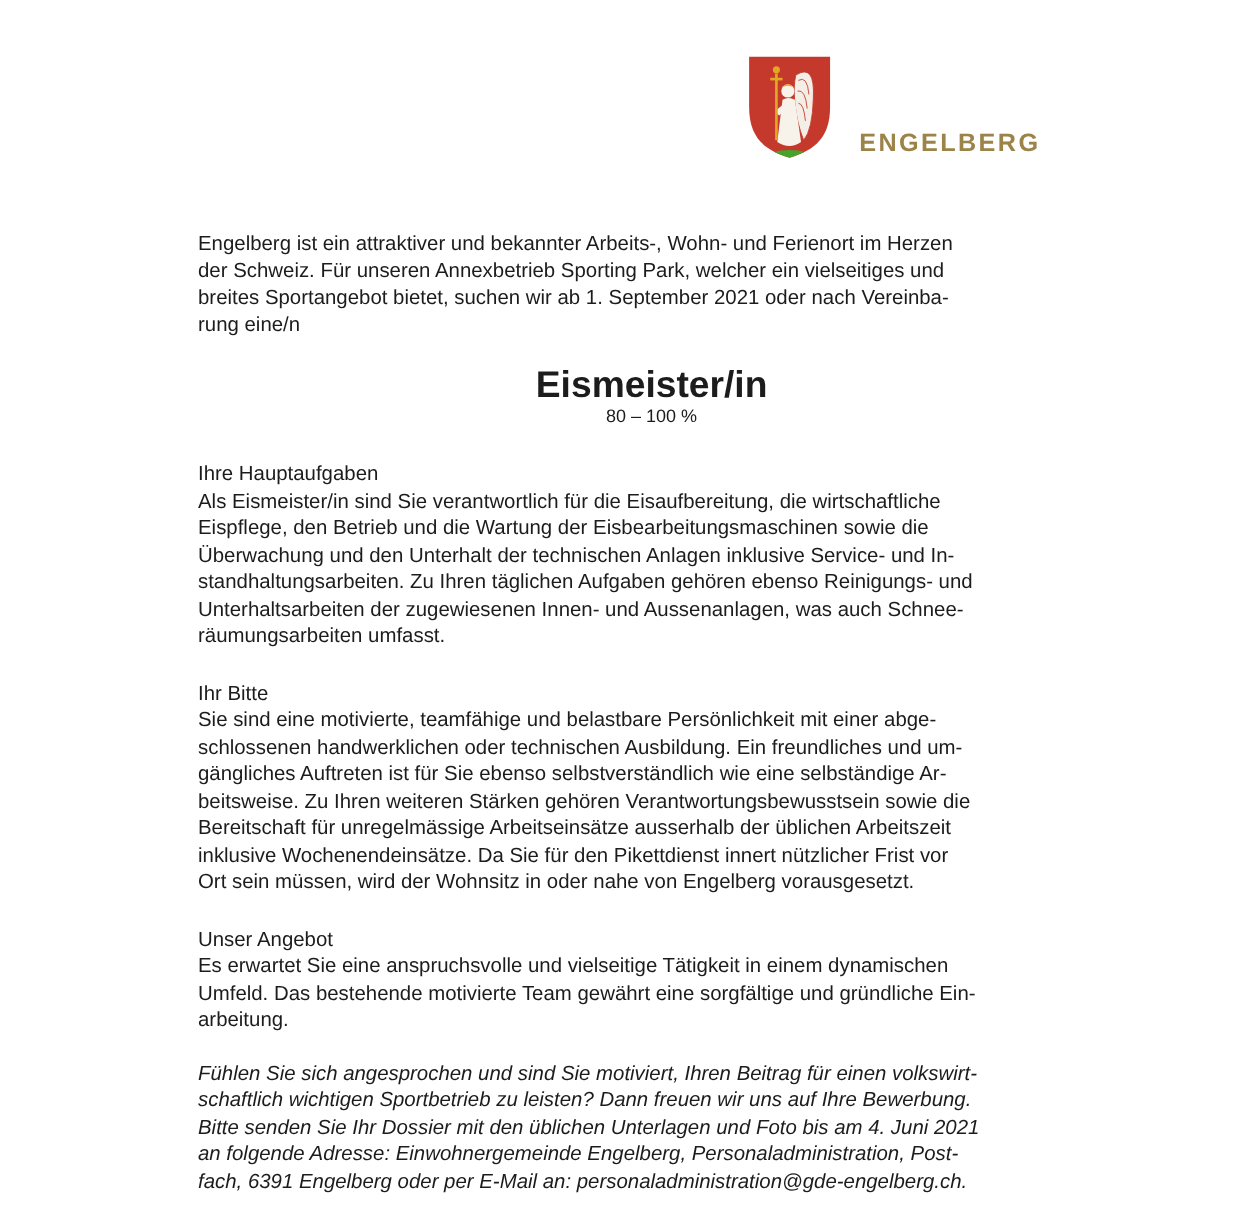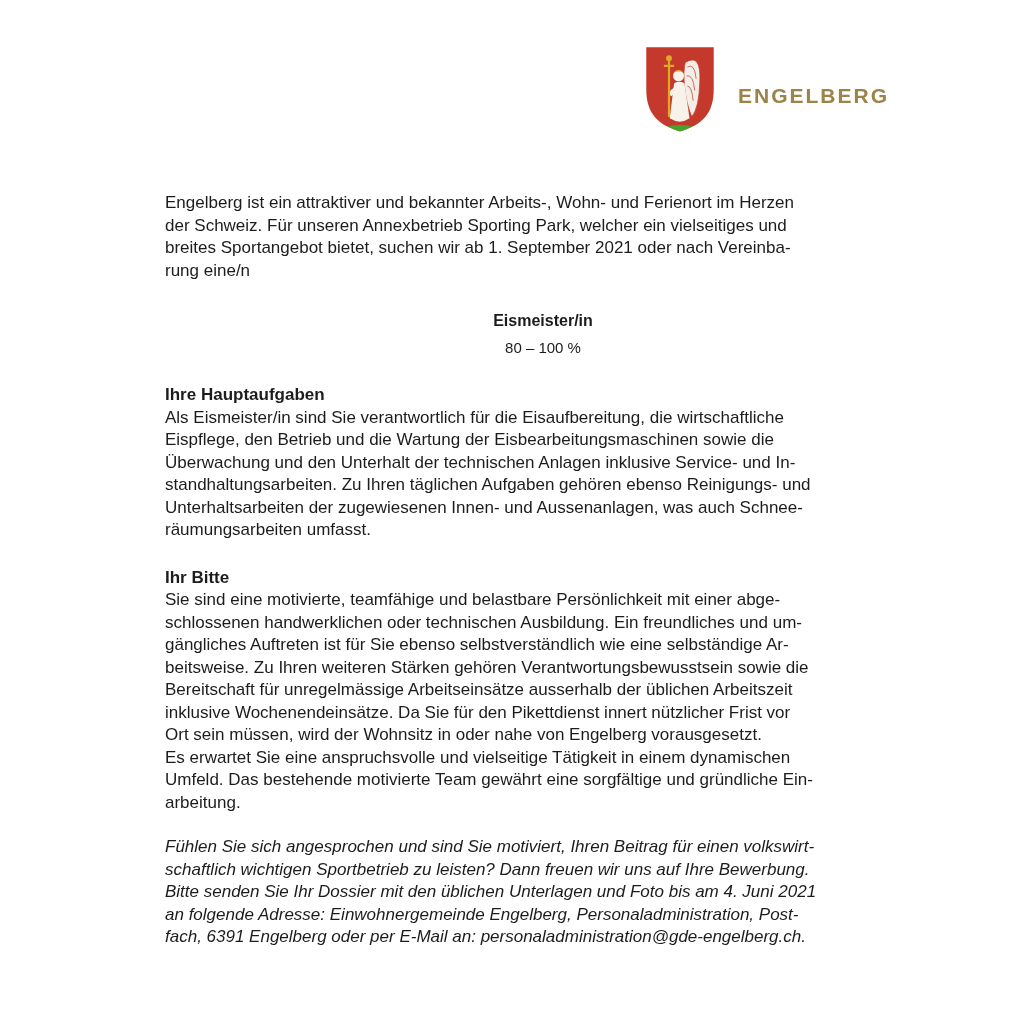--- a/index.html
+++ b/index.html
@@ -10,24 +10,24 @@
   body {
     width: 1030px;
     height: 1020px;
     position: relative;
     font-family: "Liberation Sans", sans-serif;
     color: #1c1c1c;
     overflow: hidden;
   }
   .logo {
     position: absolute;
-    left: 643px;
+    left: 621px;
     top: 45px;
     display: flex;
-    align-items: center;
+    align-items: flex-end;
   }
   .logo .shield {
     width: 74px;
     height: 88px;
     flex: 0 0 auto;
   }
   .logo .wordmark {
     margin-left: 21px;
     padding-top: 15px;
     line-height: 1.18;
@@ -55,33 +55,33 @@
   }
   .content p {
     margin: 0;
     white-space: pre-line;
   }
   .title-block {
     text-align: center;
     margin-top: 24px;
   }
   .job-title {
-    font-size: 16px;
+    font-size: 31px;
     font-weight: bold;
     margin: 0;
     line-height: 30px;
   }
   .workload {
     font-size: 15px;
     line-height: 23px;
     margin: 0;
   }
   .section-heading {
     font-size: 17px;
-    font-weight: bold;
+    font-weight: normal;
     margin: 25px 0 0 0;
     line-height: 22.5px;
   }
   .closing {
     margin-top: 22px !important;
     font-style: italic;
   }
 </style>
 </head>
 <body>
@@ -144,20 +144,21 @@
     <p>Sie sind eine motivierte, teamfähige und belastbare Persönlichkeit mit einer abge-
 schlossenen handwerklichen oder technischen Ausbildung. Ein freundliches und um-
 gängliches Auftreten ist für Sie ebenso selbstverständlich wie eine selbständige Ar-
 beitsweise. Zu Ihren weiteren Stärken gehören Verantwortungsbewusstsein sowie die
 Bereitschaft für unregelmässige Arbeitseinsätze ausserhalb der üblichen Arbeitszeit
 inklusive Wochenendeinsätze. Da Sie für den Pikettdienst innert nützlicher Frist vor
 Ort sein müssen, wird der Wohnsitz in oder nahe von Engelberg vorausgesetzt.</p>
   </section>
 
   <section>
+    <h2 class="section-heading">Unser Angebot</h2>
     <p>Es erwartet Sie eine anspruchsvolle und vielseitige Tätigkeit in einem dynamischen
 Umfeld. Das bestehende motivierte Team gewährt eine sorgfältige und gründliche Ein-
 arbeitung.</p>
   </section>
 
   <p class="closing">Fühlen Sie sich angesprochen und sind Sie motiviert, Ihren Beitrag für einen volkswirt-
 schaftlich wichtigen Sportbetrieb zu leisten? Dann freuen wir uns auf Ihre Bewerbung.
 Bitte senden Sie Ihr Dossier mit den üblichen Unterlagen und Foto bis am 4. Juni 2021
 an folgende Adresse: Einwohnergemeinde Engelberg, Personaladministration, Post-
 fach, 6391 Engelberg oder per E-Mail an: personaladministration@gde-engelberg.ch.</p>

